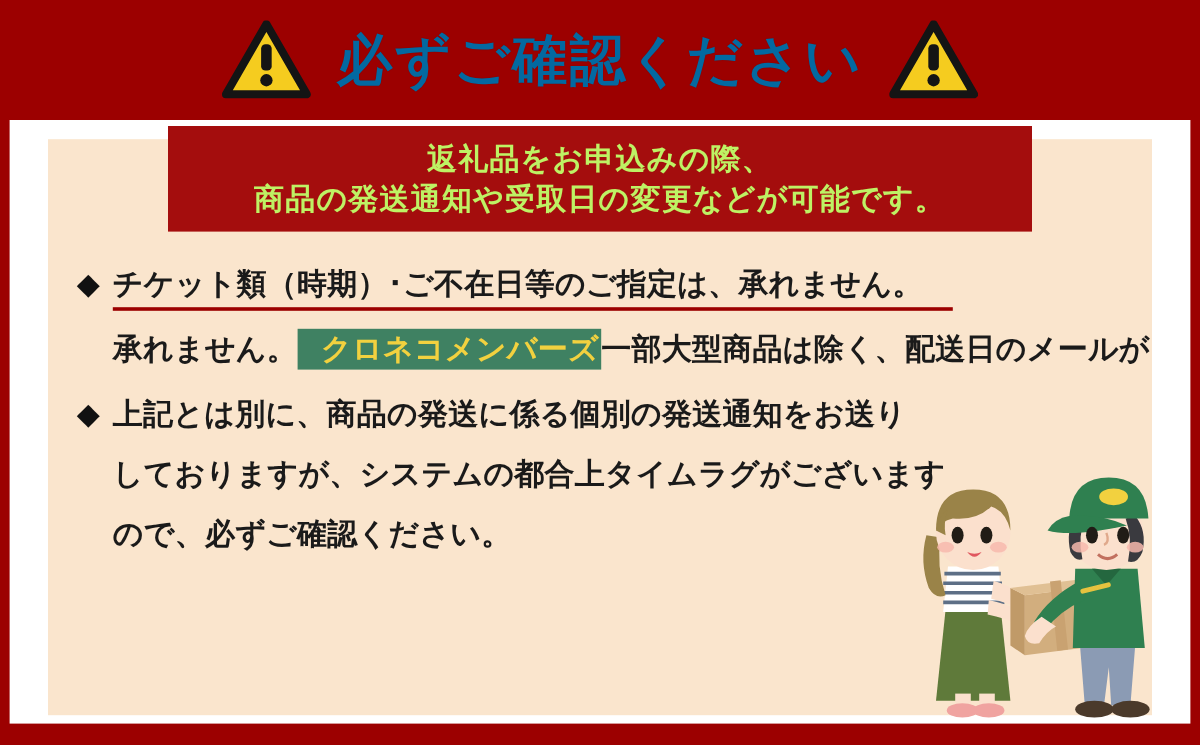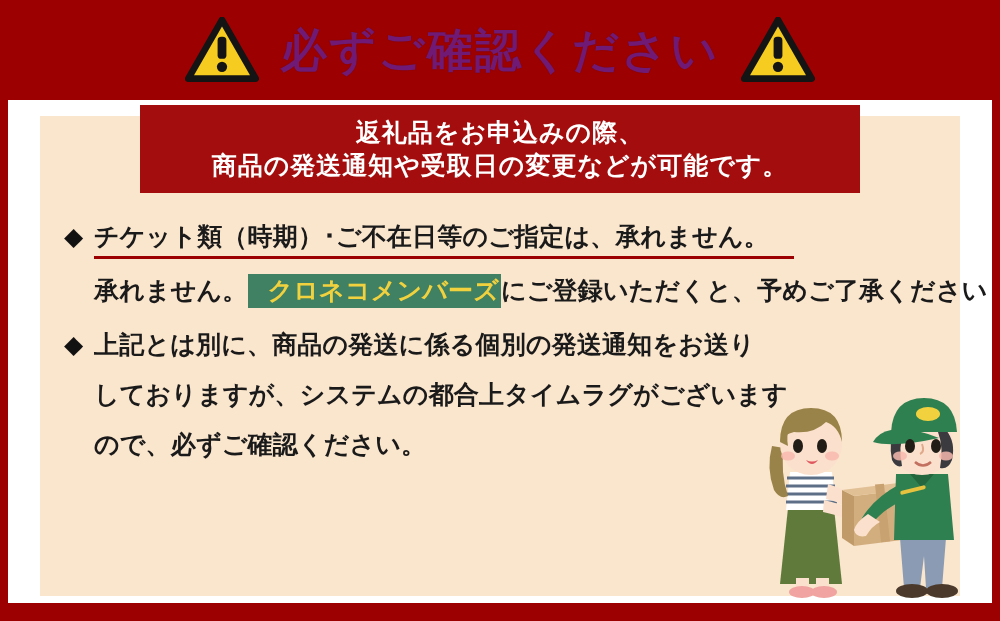--- a/index.html
+++ b/index.html
@@ -55,21 +55,21 @@
     justify-content: center;
     gap: 22px;
   }
   .warn-icon {
     width: 74px;
     height: 66px;
     flex: 0 0 auto;
     display: block;
   }
   .header-title {
-    color: #701a75;
+    color: #0369a1;
     font-size: 46px;
     font-weight: bold;
     letter-spacing: 2px;
     white-space: nowrap;
     line-height: 1;
     text-shadow: 0 0 1px rgba(0,0,0,.25);
   }
 
   
   .panel {
@@ -85,21 +85,21 @@
     left: 140px; top: 105px;
     width: 720px; height: 88px;
     background: #a40d0d;
     display: flex;
     flex-direction: column;
     align-items: center;
     justify-content: center;
     gap: 4px;
   }
   .subbanner-line {
-    color: #ffffff;
+    color: #bef264;
     font-size: 25px;
     font-weight: bold;
     letter-spacing: 1px;
     white-space: nowrap;
     line-height: 1.18;
   }
 
   
   .body-text {
     position: absolute;
@@ -188,21 +188,21 @@
   <div class="body-text">
 
     <div class="para">
       <div class="tline">
         <span class="bullet">◆</span><span>チケット類（時期）･ご不在日等のご指定は、承れません。</span>
         <span class="underline-red"></span>
       </div>
     </div>
 
     <div class="para">
-      <div class="tline indent"><span>承れません。</span><span class="hl-green">クロネコメンバーズ</span><span>にご登録いただくと、予めご了承ください</span></div>
+      <div class="tline indent"><span>承れません。</span><span class="hl-green">クロネコメンバーズ</span><span>一部大型商品は除く、配送日のメールが</span></div>
     </div>
 
     <div class="para">
       <div class="tline">
         <span class="bullet">◆</span><span>上記とは別に、商品の発送に係る個別の発送通知をお送り</span>
       </div>
       <div class="tline indent"><span>しておりますが、システムの都合上タイムラグがございます</span></div>
       <div class="tline indent"><span>ので、必ずご確認ください。</span></div>
     </div>
 

